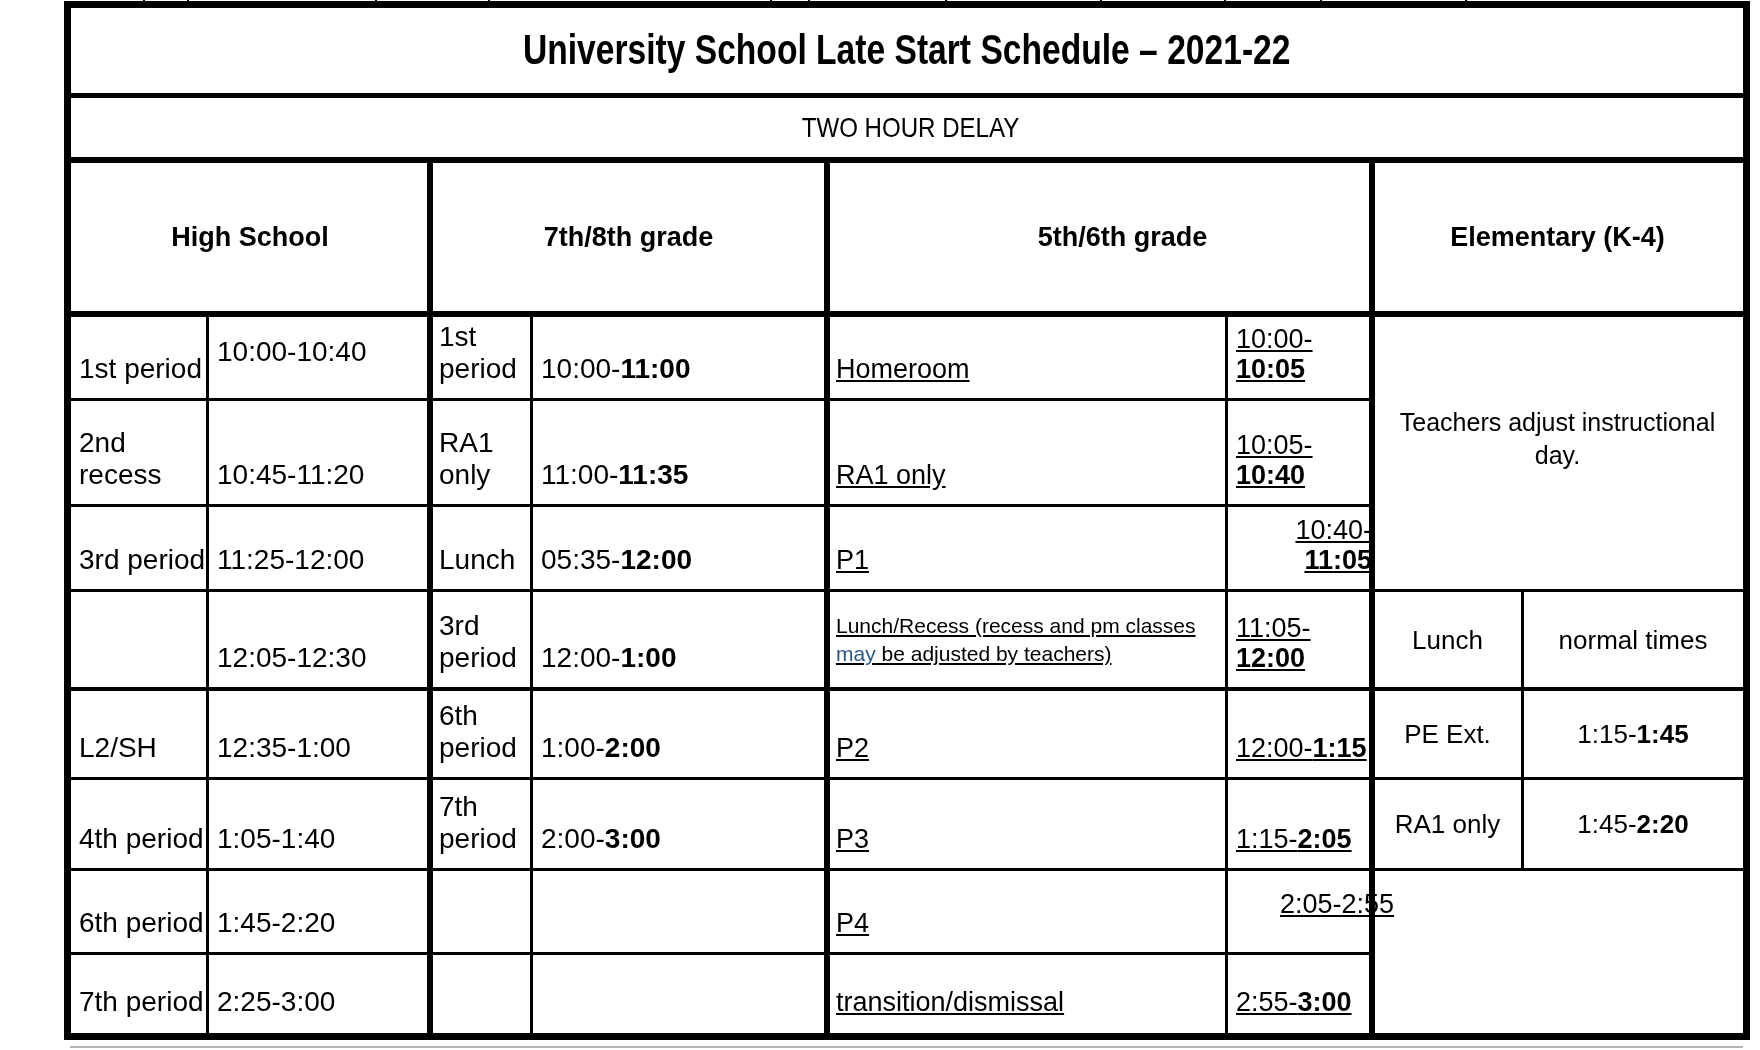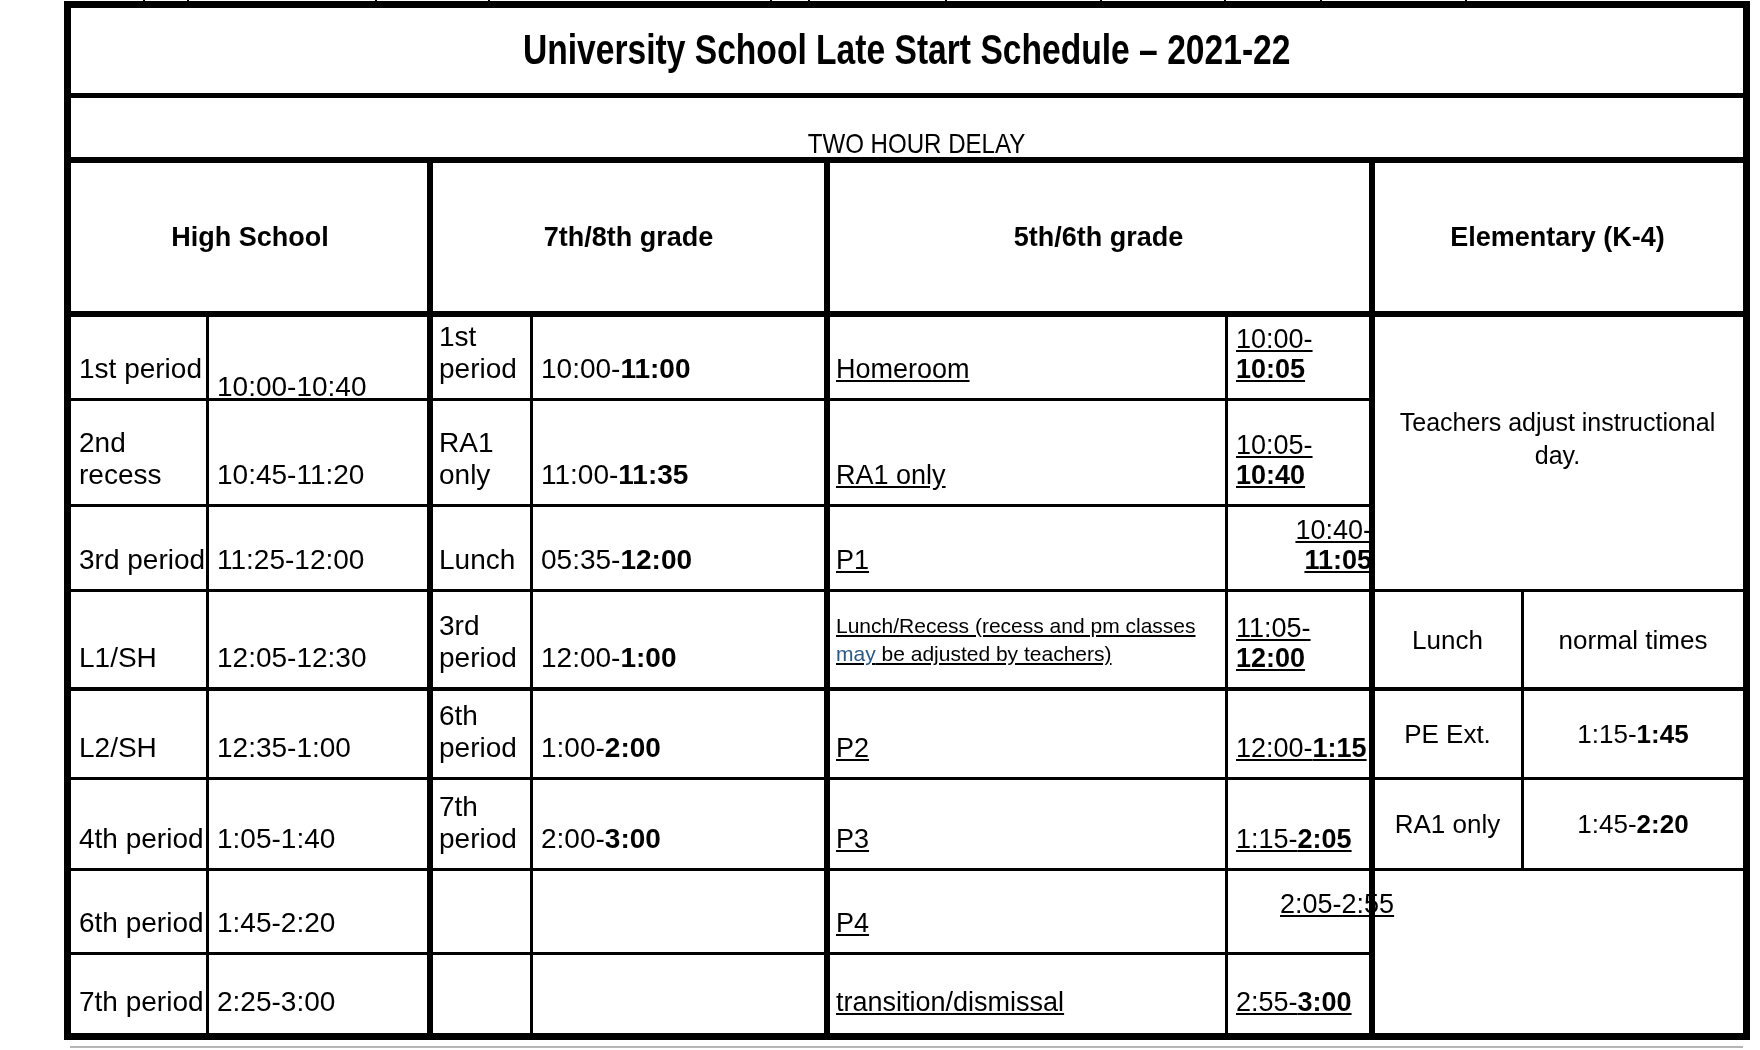--- a/index.html
+++ b/index.html
@@ -38,39 +38,38 @@
   <div class="tick" style="left:808px;top:0;width:2px;height:6px;"></div>
   <div class="tick" style="left:945px;top:0;width:2px;height:6px;"></div>
   <div class="tick" style="left:1100px;top:0;width:2px;height:6px;"></div>
   <div class="tick" style="left:1224px;top:0;width:2px;height:6px;"></div>
   <div class="tick" style="left:1320px;top:0;width:2px;height:6px;"></div>
   <div class="tick" style="left:1465px;top:0;width:2px;height:6px;"></div>
 
   <div class="cell ctr title-cell" style="left:70px;top:5px;width:1673px;height:90px;">
     <span class="squeeze">University School Late Start Schedule – 2021-22</span>
   </div>
-  <div class="cell ctr sub-cell" style="left:80px;top:95px;width:1673px;height:65px;align-items:flex-end;">
+  <div class="cell ctr sub-cell" style="left:74px;top:95px;width:1673px;height:65px;">
     <span class="squeeze">TWO HOUR DELAY</span>
   </div>
 
   <div class="cell ctr hdr" style="left:70px;top:160px;width:360px;height:154px;">High School</div>
   <div class="cell ctr hdr" style="left:430px;top:160px;width:397px;height:154px;">7th/8th grade</div>
-  <div class="cell ctr hdr" style="left:826px;top:160px;width:545px;height:154px;text-align:center;">5th/6th grade</div>
+  <div class="cell ctr hdr" style="left:850px;top:160px;width:545px;height:154px;text-align:center;">5th/6th grade</div>
   <div class="cell ctr hdr" style="left:1372px;top:160px;width:371px;height:154px;">Elementary (K-4)</div>
 
   <div class="cell bottom la hs" style="left:70px;top:314px;width:138px;height:86px;">1st period</div>
   <div class="cell bottom la hs" style="left:70px;top:400px;width:138px;height:106px;">2nd recess</div>
   <div class="cell bottom la hs" style="left:70px;top:506px;width:138px;height:85px;">3rd period</div>
-  <div class="cell bottom la hs" style="left:70px;top:591px;width:138px;height:98px;">L1/SH</div>
   <div class="cell bottom la hs" style="left:70px;top:689px;width:138px;height:90px;">L2/SH</div>
   <div class="cell bottom la hs" style="left:70px;top:779px;width:138px;height:91px;">4th period</div>
   <div class="cell bottom la hs" style="left:70px;top:870px;width:138px;height:84px;">6th period</div>
   <div class="cell bottom la hs" style="left:70px;top:954px;width:138px;height:79px;">7th period</div>
 
-  <div class="cell bottom la hs" style="left:208px;top:332px;width:222px;height:86px;">10:00-10:40</div>
+  <div class="cell bottom la hs" style="left:208px;top:297px;width:222px;height:86px;">10:00-10:40</div>
   <div class="cell bottom la hs" style="left:208px;top:400px;width:222px;height:106px;">10:45-11:20</div>
   <div class="cell bottom la hs" style="left:208px;top:506px;width:222px;height:85px;">11:25-12:00</div>
   <div class="cell bottom la hs" style="left:208px;top:591px;width:222px;height:98px;">12:05-12:30</div>
   <div class="cell bottom la hs" style="left:208px;top:689px;width:222px;height:90px;">12:35-1:00</div>
   <div class="cell bottom la hs" style="left:208px;top:779px;width:222px;height:91px;">1:05-1:40</div>
   <div class="cell bottom la hs" style="left:208px;top:870px;width:222px;height:84px;">1:45-2:20</div>
   <div class="cell bottom la hs" style="left:208px;top:954px;width:222px;height:79px;">2:25-3:00</div>
 
   <div class="cell bottom la g78" style="left:430px;top:314px;width:102px;height:86px;">1st period</div>
   <div class="cell bottom la g78" style="left:430px;top:400px;width:102px;height:106px;">RA1 only</div>

